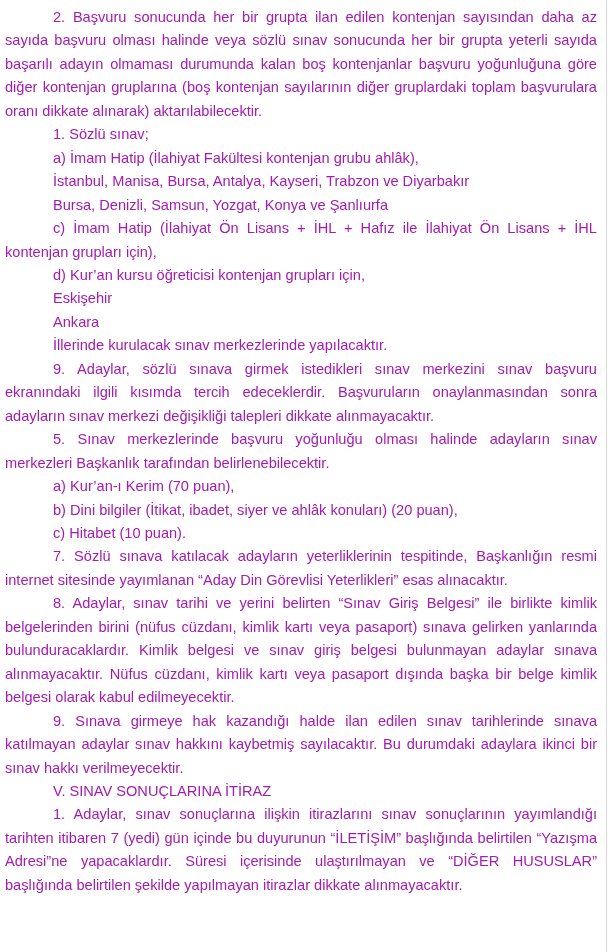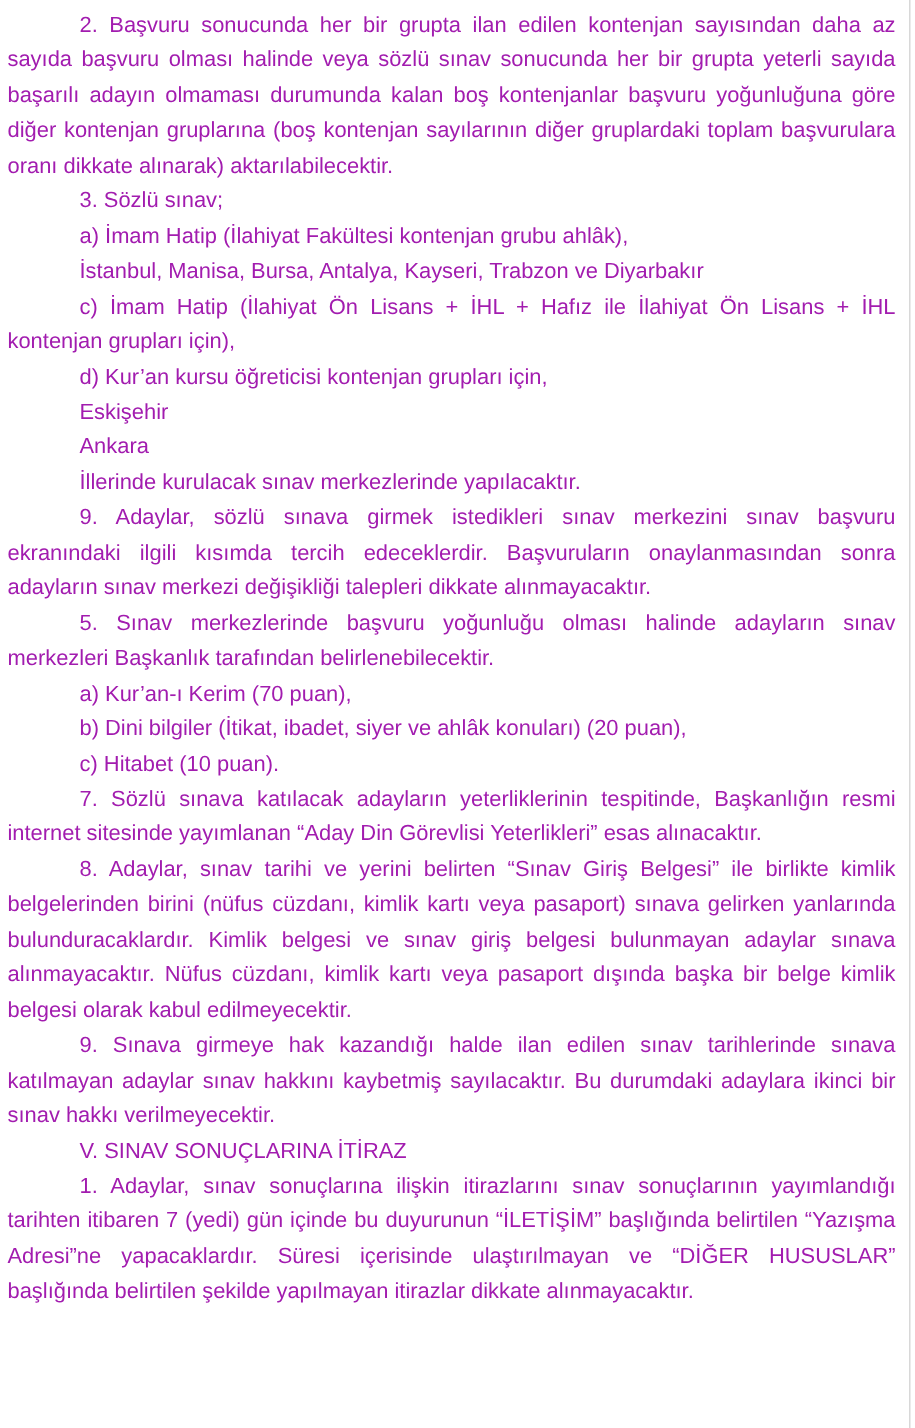--- a/index.html
+++ b/index.html
@@ -14,23 +14,24 @@
     font-size:14.6px; line-height:23.45px; color:#a21caf;
   }
   .content p { margin:0; text-align:justify; text-indent:48px; }
 </style>
 </head>
 <body>
 
 <div class="page">
   <div class="content">
     <p>2. Başvuru sonucunda her bir grupta ilan edilen kontenjan sayısından daha az sayıda başvuru olması halinde veya sözlü sınav sonucunda her bir grupta yeterli sayıda başarılı adayın olmaması durumunda kalan boş kontenjanlar başvuru yoğunluğuna göre diğer kontenjan gruplarına (boş kontenjan sayılarının diğer gruplardaki toplam başvurulara oranı dikkate alınarak) aktarılabilecektir.</p>
-    <p>3. Sözlü sınav;</p>
+    <p>1. Sözlü sınav;</p>
     <p>a) İmam Hatip (İlahiyat Fakültesi kontenjan grubu ahlâk),</p>
     <p>İstanbul, Manisa, Bursa, Antalya, Kayseri, Trabzon ve Diyarbakır</p>
+    <p>Bursa, Denizli, Samsun, Yozgat, Konya ve Şanlıurfa</p>
     <p>c) İmam Hatip (İlahiyat Ön Lisans + İHL + Hafız ile İlahiyat Ön Lisans + İHL kontenjan grupları için),</p>
     <p>d) Kur’an kursu öğreticisi kontenjan grupları için,</p>
     <p>Eskişehir</p>
     <p>Ankara</p>
     <p>İllerinde kurulacak sınav merkezlerinde yapılacaktır.</p>
     <p>9. Adaylar, sözlü sınava girmek istedikleri sınav merkezini sınav başvuru ekranındaki ilgili kısımda tercih edeceklerdir. Başvuruların onaylanmasından sonra adayların sınav merkezi değişikliği talepleri dikkate alınmayacaktır.</p>
     <p>5. Sınav merkezlerinde başvuru yoğunluğu olması halinde adayların sınav merkezleri Başkanlık tarafından belirlenebilecektir.</p>
     <p>a) Kur’an-ı Kerim (70 puan),</p>
     <p>b) Dini bilgiler (İtikat, ibadet, siyer ve ahlâk konuları) (20 puan),</p>
     <p>c) Hitabet (10 puan).</p>

